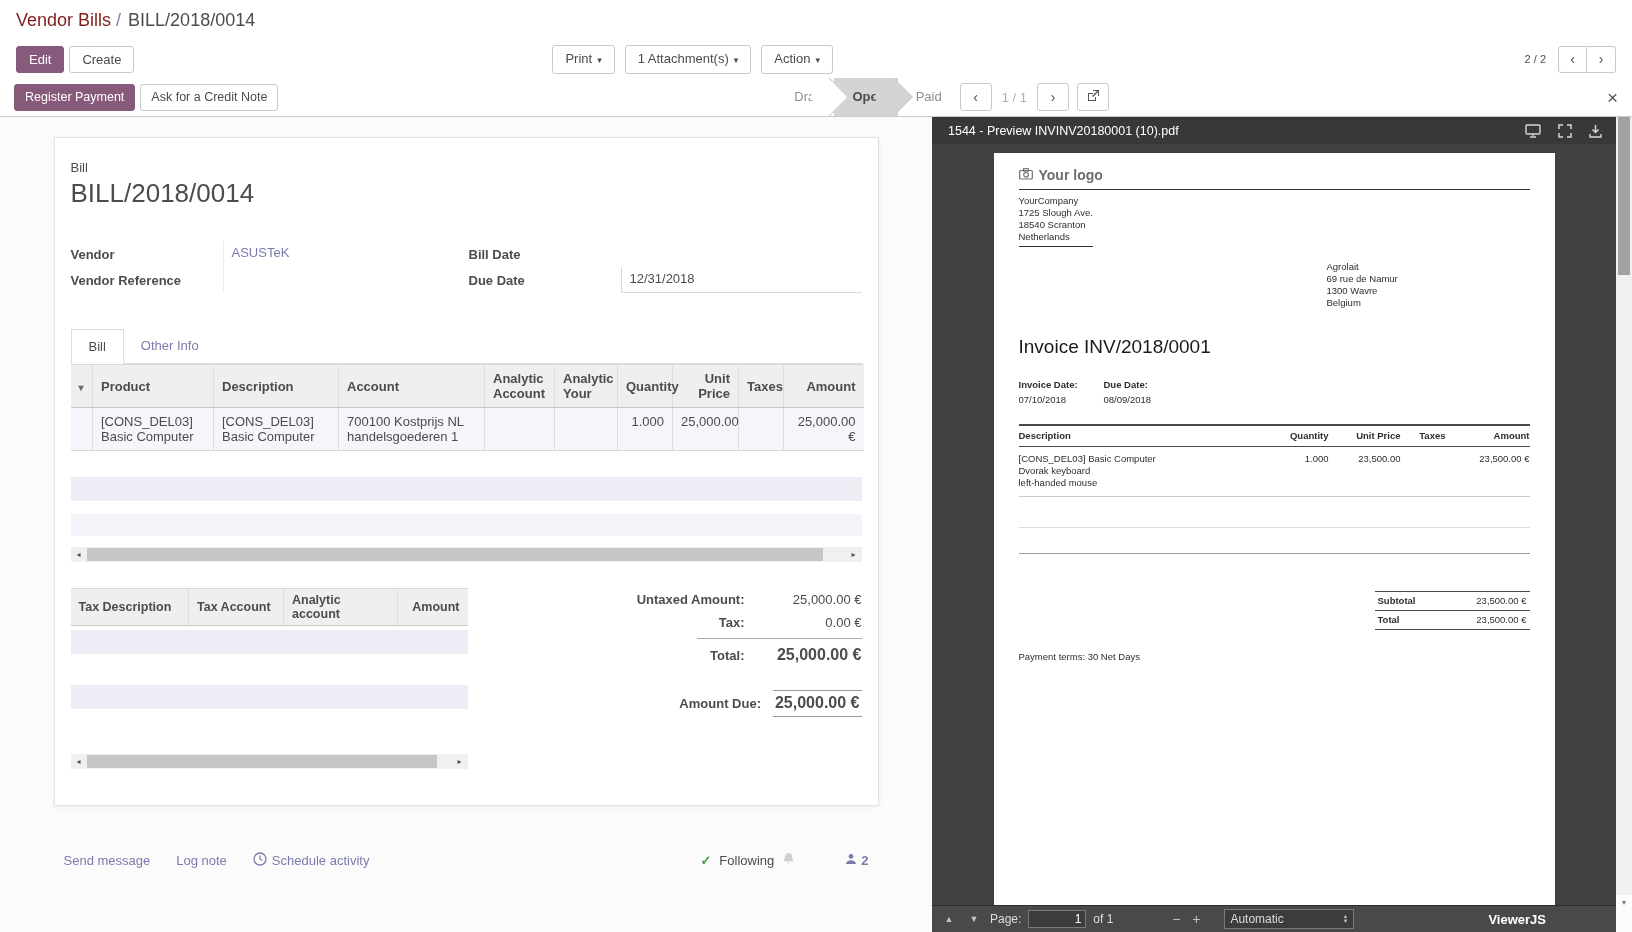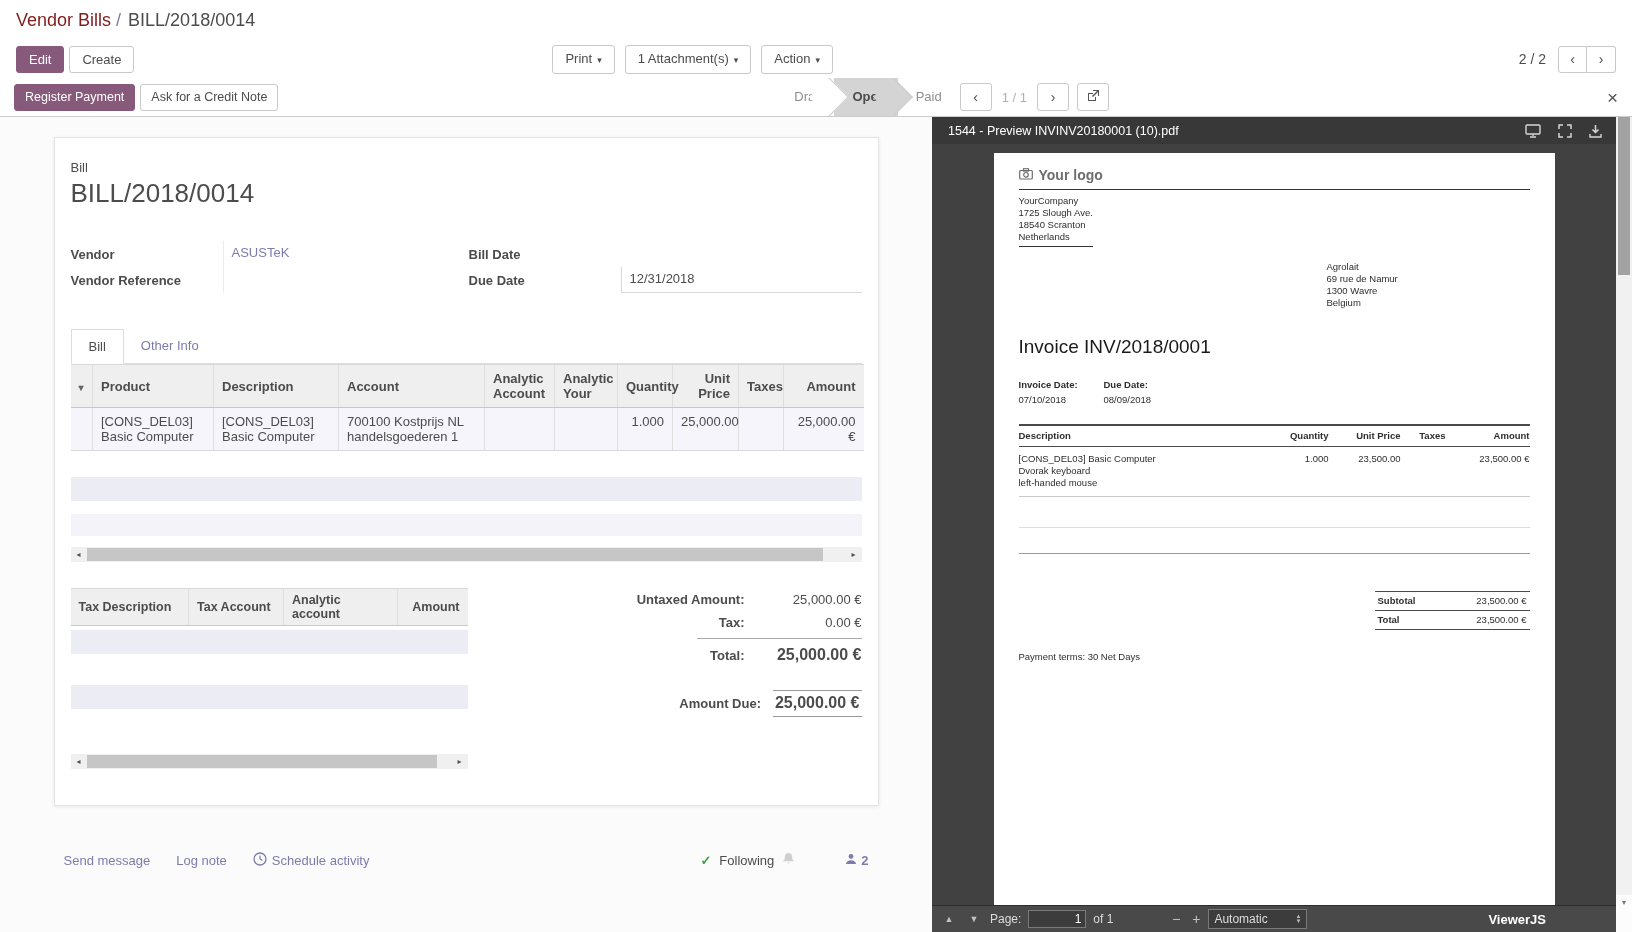--- a/index.html
+++ b/index.html
@@ -13,21 +13,21 @@
   .breadcrumb-bar .current { color:#4c4c4c; }
 
   
   .control-panel { height:38px; display:flex; align-items:center; padding:0 16px; background:#fff; }
   .btn { font-family:inherit; font-size:13px; color:#4c4c4c; background:#fff; border:1px solid #c9c9c9; border-radius:3px; padding:5px 12px; cursor:pointer; line-height:15px;text-align:right; }
   .btn.primary { background:#875A7B; border-color:#875A7B; color:#fff; }
   .control-panel .btn + .btn { margin-left:5px; }
   .cp-center { margin-left:418px; display:flex; gap:5px; }
   .caret::after { content:"▾"; font-size:9px; margin-left:5px; color:inherit; }
   .cp-pager { margin-left:auto; display:flex; align-items:center; }
-  .cp-pager .count { font-size:14px; margin-right:12px; }
+  .cp-pager .count { font-size:11px; margin-right:12px; }
   .pager-btn { width:29px; height:27px; padding:0; font-size:14px; color:#4c4c4c; background:#fff; border:1px solid #c9c9c9; }
   .pager-btn.left { border-radius:3px 0 0 3px; }
   .pager-btn.right { border-radius:0 3px 3px 0; border-left:none; }
   .i-prev::before { content:"‹"; }
   .i-next::before { content:"›"; }
 
   
   .status-row { height:39px; display:flex; align-items:center; padding-left:14px; border-bottom:1px solid #ccc; background:#fff; }
   .btn.small { font-size:12.5px; padding:5px 10px; }
   .status-row .btn + .btn { margin-left:5px; }
@@ -148,21 +148,21 @@
   .pp-trow { display:flex; justify-content:space-between; padding:3px 3px; border-bottom:1px solid #4a4a4a; }
   .pp-trow:first-child { border-top:1px solid #4a4a4a; }
   .pp-terms { margin-top:21px; }
 
   
   .pdf-toolbar { height:27px; flex-shrink:0; background:#494949; border-top:1px solid #2d2d2d; display:flex; align-items:center; padding:0 8px; color:#ddd; font-size:12px; gap:7px; }
   .vbtn { background:none; border:none; color:#c2c2c2; font-size:9px; width:18px; cursor:pointer; }
   .vbtn.sign { font-size:14px; width:16px; }
   .page-input { width:58px; height:18px; background:#3c3c3c; border:1px solid #7a7a7a; color:#fff; text-align:right; font-size:12px; font-family:inherit; padding:0 4px; }
   .zoom-group { margin-left:48px; display:flex; align-items:center; gap:4px; }
-  .zoom-select { width:99px; height:20px; background:#3c3c3c; border:1px solid #7a7a7a; color:#ddd; display:flex; align-items:center; justify-content:space-between; padding:0 5px; cursor:pointer; margin-left:0; }
+  .zoom-select { width:130px; height:20px; background:#3c3c3c; border:1px solid #7a7a7a; color:#ddd; display:flex; align-items:center; justify-content:space-between; padding:0 5px; cursor:pointer; margin-left:16px; }
   .updown { display:flex; flex-direction:column; font-size:6px; line-height:5px; color:#bbb; }
   .viewerjs-brand { margin-left:auto; margin-right:62px; font-weight:bold; font-size:13px; color:#fff; }
 
   
   .v-scrollbar { width:16px; background:#f1f1f1; position:relative; cursor:pointer; }
   .v-thumb { position:absolute; top:0; left:2px; right:2px; height:158px; background:#a2a2a2; }
   .v-bottom { position:absolute; bottom:0; left:0; right:0; height:37px; background:#fcfcfc; display:flex; justify-content:center; padding-top:3px; font-size:8px; color:#777; }
 </style>
 </head>
 <body>

